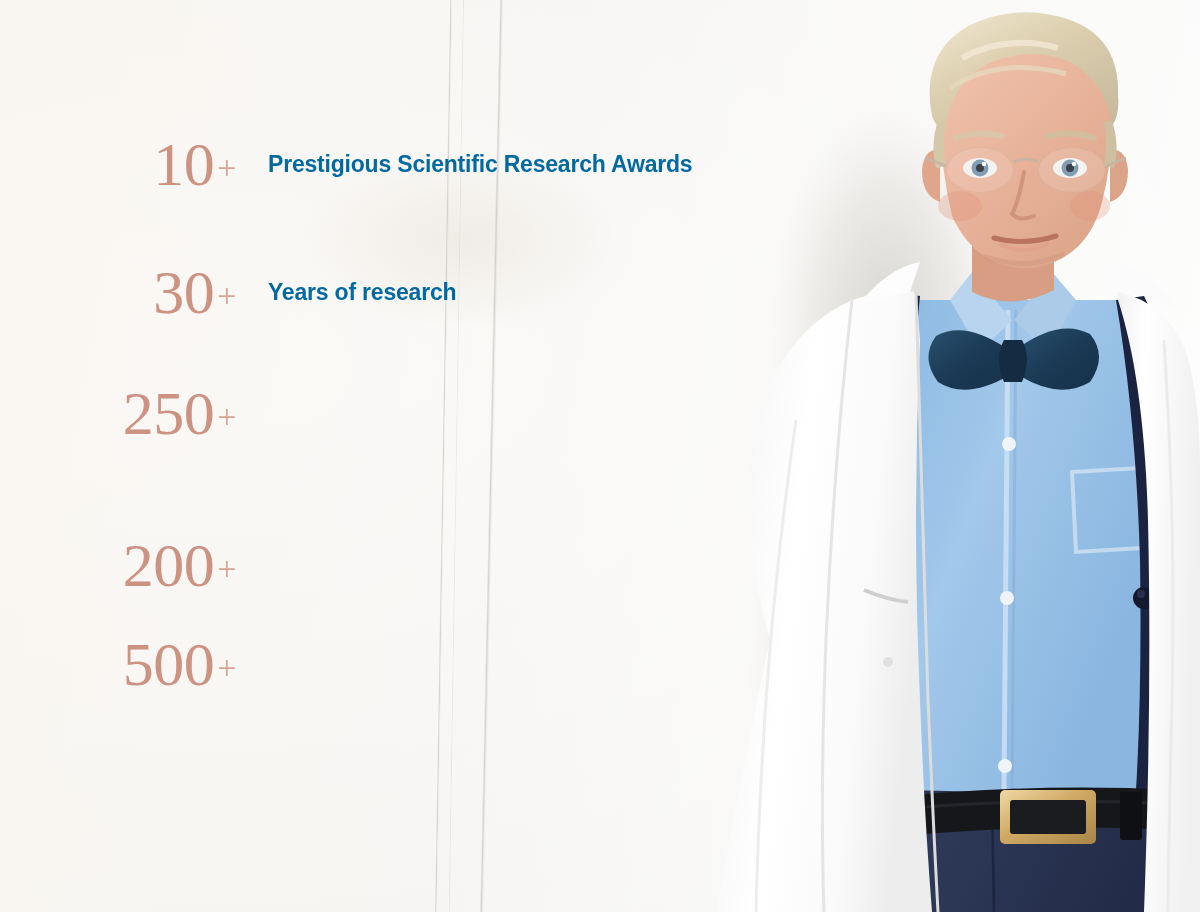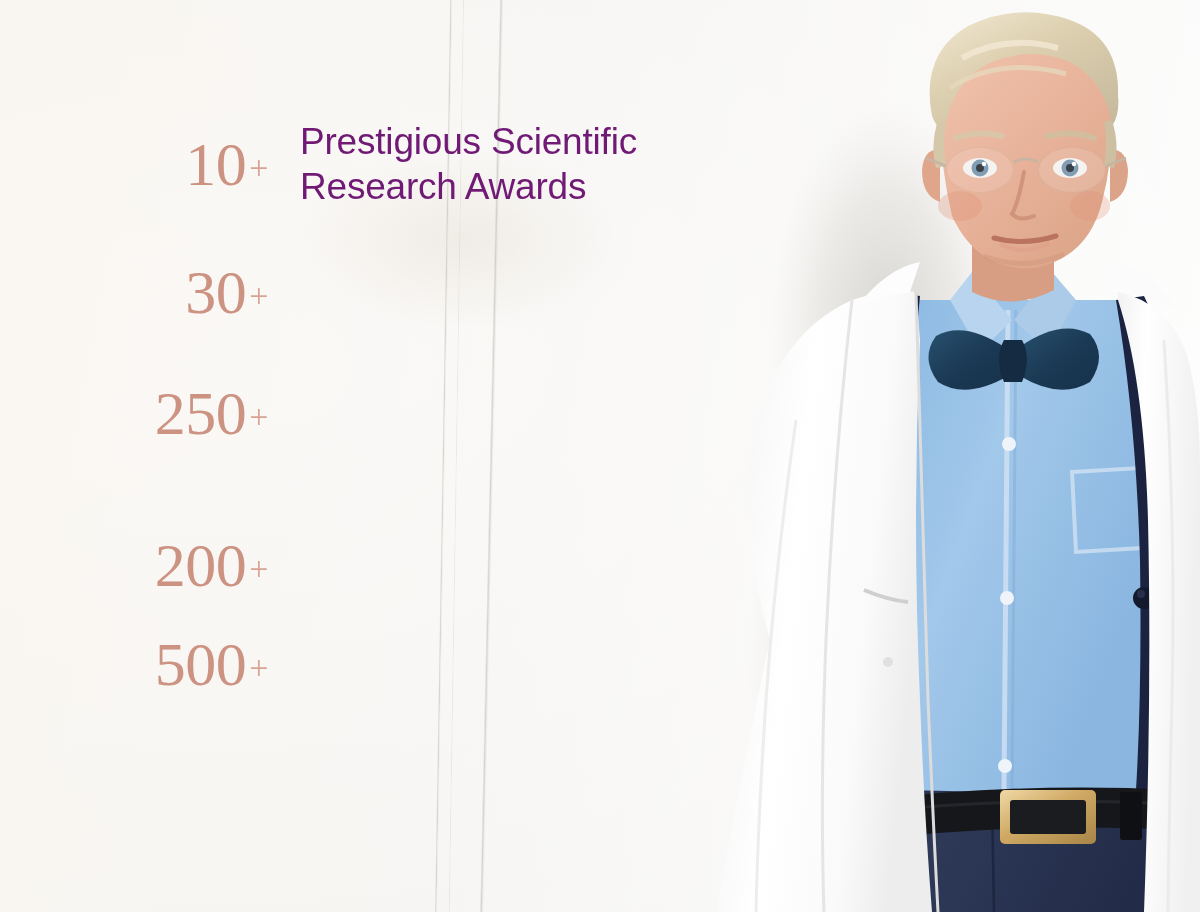--- a/index.html
+++ b/index.html
@@ -65,35 +65,34 @@
     width: 236px;
     flex: 0 0 236px;
     text-align: right;
     font-family: "Liberation Serif", "DejaVu Serif", serif;
     font-size: 62px;
     line-height: 1;
     letter-spacing: -0.5px;
     color: #cd9382;
     white-space: nowrap;
     padding-right: 2px;
-    margin-left: 32px;
   }
   .stat-number .plus {
     font-size: 34px;
     vertical-align: 6px;
     margin-left: 3px;
     color: #d8a392;
     font-weight: 300;
   }
   .stat-label {
     padding-left: 30px;
-    font-size: 37px;
+    font-size: 23px;
     line-height: 1.22;
-    color: #701a75;
-    font-weight: 400;
+    color: #0369a1;
+    font-weight: 700;
     letter-spacing: -0.2px;
     max-width: 470px;
   }
 
   
   .row-0 { min-height: 136px; }
   .row-1 { min-height: 120px; align-items: center; }
   .row-2 { min-height: 122px; }
   .row-3 { min-height: 122px; align-items: flex-end; }
   .row-4 { min-height: 136px; }
@@ -269,20 +268,21 @@
 
   <div class="stats">
 
     <div class="stat-row row-0">
       <div class="stat-number"><span>10</span><span class="plus">+</span></div>
       <div class="stat-label">Prestigious Scientific Research Awards</div>
     </div>
 
     <div class="stat-row row-1">
       <div class="stat-number"><span>30</span><span class="plus">+</span></div>
+      <div class="stat-label">Years of research</div>
     </div>
 
     <div class="stat-row row-2">
       <div class="stat-number"><span>250</span><span class="plus">+</span></div>
     </div>
 
     <div class="stat-row row-3">
       <div class="stat-number"><span>200</span><span class="plus">+</span></div>
     </div>
 

